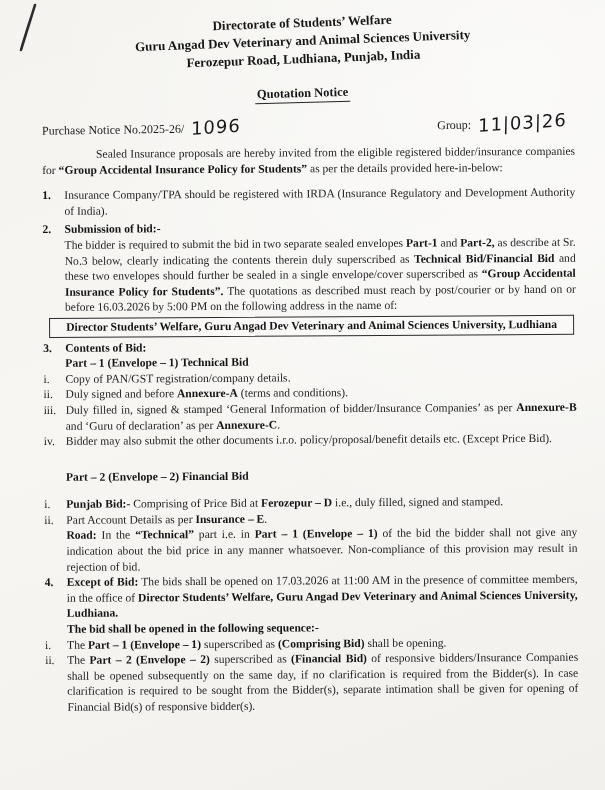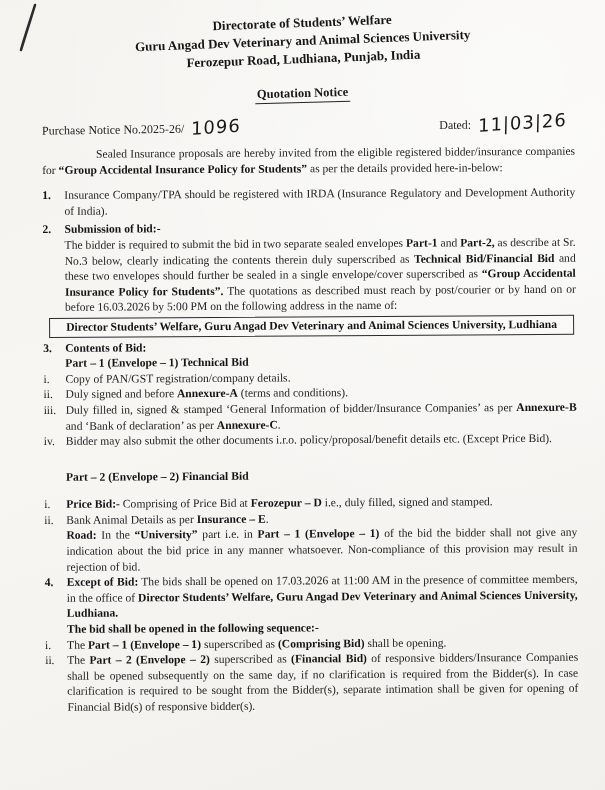--- a/index.html
+++ b/index.html
@@ -104,21 +104,21 @@
   <div class="doc-title-wrap">
     <span class="doc-title">Quotation Notice</span>
   </div>
 
   <div class="notice-row">
     <div class="notice-left">
       <span>Purchase Notice No.2025-26/</span>
       <span class="hand">1096</span>
     </div>
     <div class="notice-right">
-      <span>Dated:</span>
+      <span>Group:</span>
       <span class="hand">11|03|26</span>
     </div>
   </div>
 
   <div class="content">
 
     <p class="intro" style="margin:0 0 10px 0;"><span>Sealed Insurance proposals are hereby invited from the eligible registered bidder/insurance companies for </span><span class="b">“Group Accidental Insurance Policy for Students”</span><span> as per the details provided here-in-below:</span></p>
 
     <div class="row mb3">
       <span class="marker">1.</span>
@@ -142,38 +142,38 @@
     <div class="row">
       <span class="marker rm">i.</span>
       <span class="rtext"><span>Copy of PAN/GST registration/company details.</span></span>
     </div>
     <div class="row">
       <span class="marker rm">ii.</span>
       <span class="rtext"><span>Duly signed and before </span><span class="b">Annexure-A</span><span> (terms and conditions).</span></span>
     </div>
     <div class="row">
       <span class="marker rm">iii.</span>
-      <span class="rtext"><span>Duly filled in, signed &amp; stamped ‘General Information of bidder/Insurance Companies’ as per </span><span class="b">Annexure-B</span><span> and ‘Bank of declaration’ as per </span><span class="b">Annexure-C</span><span>.</span></span>
+      <span class="rtext"><span>Duly filled in, signed &amp; stamped ‘General Information of bidder/Insurance Companies’ as per </span><span class="b">Annexure-B</span><span> and ‘Guru of declaration’ as per </span><span class="b">Annexure-C</span><span>.</span></span>
     </div>
     <div class="row">
       <span class="marker rm">iv.</span>
       <span class="rtext"><span>Bidder may also submit the other documents i.r.o. policy/proposal/benefit details etc. (Except Price Bid).</span></span>
     </div>
 
     <div class="indent bold part2-head">Part – 2 (Envelope – 2) Financial Bid</div>
 
     <div class="row">
       <span class="marker rm">i.</span>
-      <span class="rtext"><span class="b">Price Bid:-</span><span> Comprising of Price Bid at </span><span class="b">Ferozepur – D</span><span> i.e., duly filled, signed and stamped.</span></span>
+      <span class="rtext"><span class="b">Punjab Bid:-</span><span> Comprising of Price Bid at </span><span class="b">Ferozepur – D</span><span> i.e., duly filled, signed and stamped.</span></span>
     </div>
     <div class="row">
       <span class="marker rm">ii.</span>
-      <span class="rtext"><span>Bank Animal Details as per </span><span class="b">Insurance – E</span><span>.</span></span>
+      <span class="rtext"><span>Part Account Details as per </span><span class="b">Insurance – E</span><span>.</span></span>
     </div>
-    <div class="indent"><span class="b">Road:</span><span> In the </span><span class="b">“University”</span><span> part i.e. in </span><span class="b">Part – 1 (Envelope – 1)</span><span> of the bid the bidder shall not give any indication about the bid price in any manner whatsoever. Non-compliance of this provision may result in rejection of bid.</span></div>
+    <div class="indent"><span class="b">Road:</span><span> In the </span><span class="b">“Technical”</span><span> part i.e. in </span><span class="b">Part – 1 (Envelope – 1)</span><span> of the bid the bidder shall not give any indication about the bid price in any manner whatsoever. Non-compliance of this provision may result in rejection of bid.</span></div>
 
     <div class="row">
       <span class="marker">4.</span>
       <span class="rtext"><span class="b">Except of Bid:</span><span> The bids shall be opened on 17.03.2026 at 11:00 AM in the presence of committee members, in the office of </span><span class="b">Director Students’ Welfare, Guru Angad Dev Veterinary and Animal Sciences University, Ludhiana.</span></span>
     </div>
     <div class="indent bold">The bid shall be opened in the following sequence:-</div>
 
     <div class="row">
       <span class="marker rm">i.</span>
       <span class="rtext"><span>The </span><span class="b">Part – 1 (Envelope – 1)</span><span> superscribed as </span><span class="b">(Comprising Bid)</span><span> shall be opening.</span></span>

